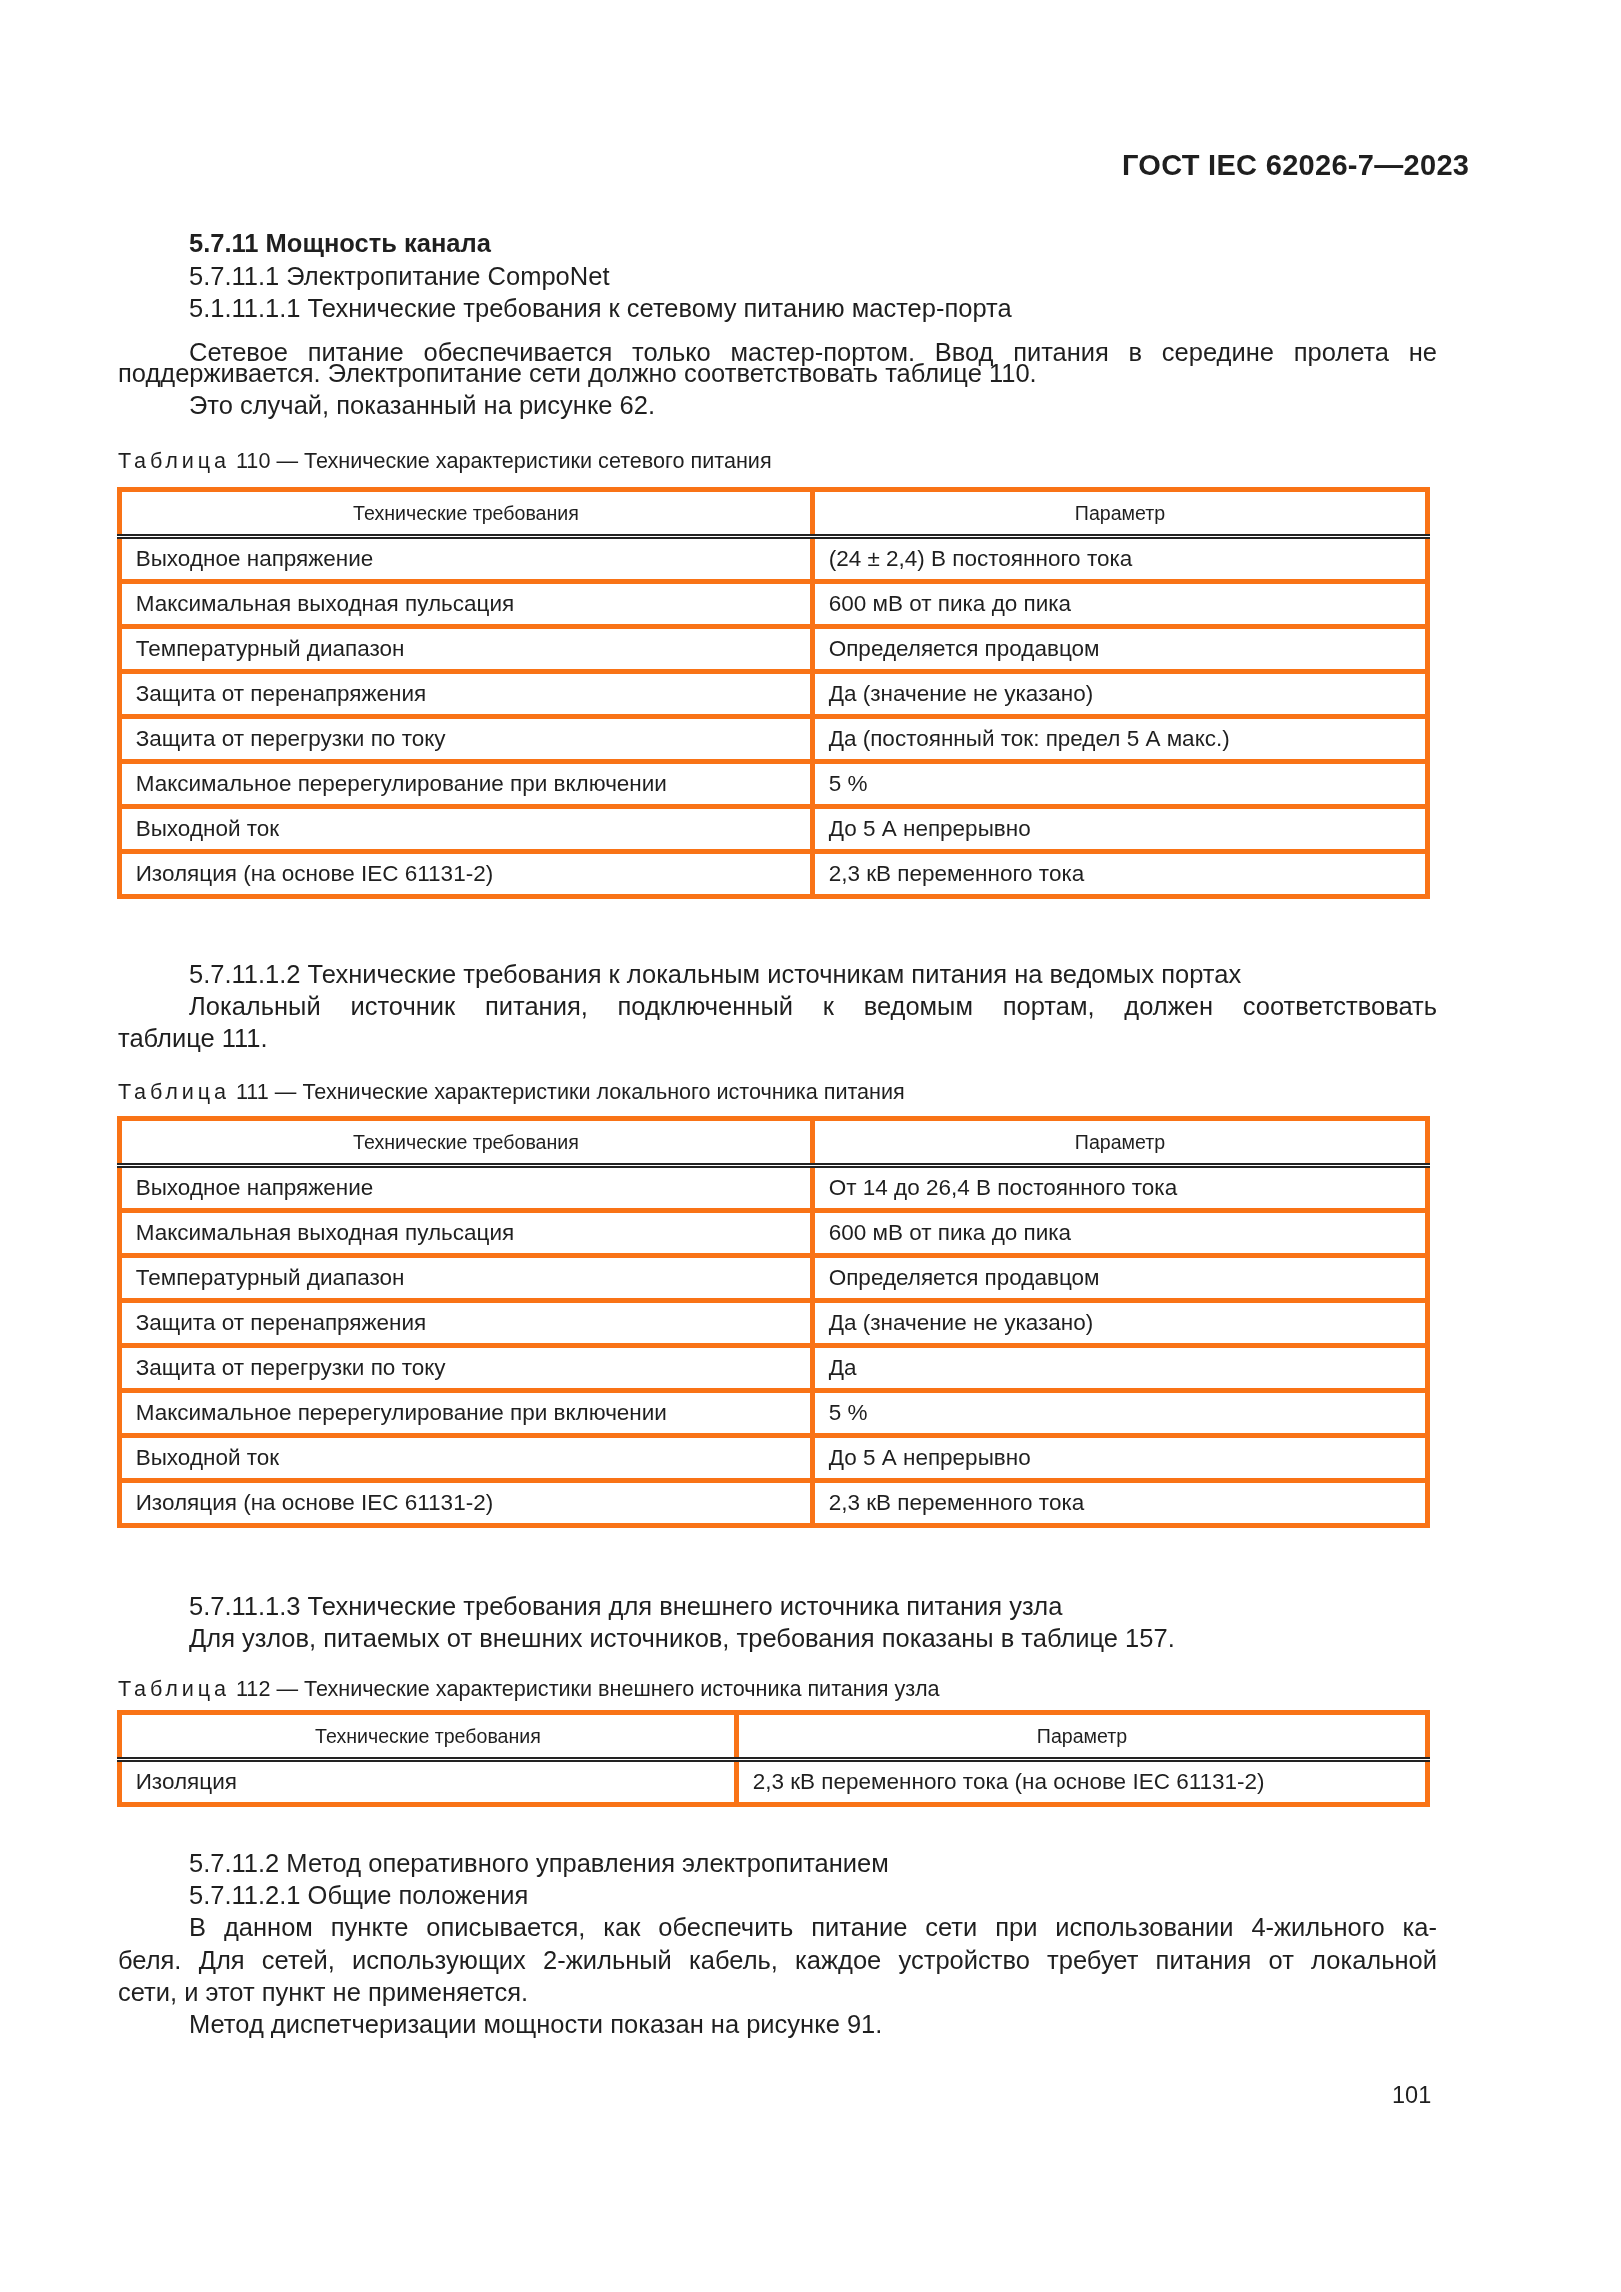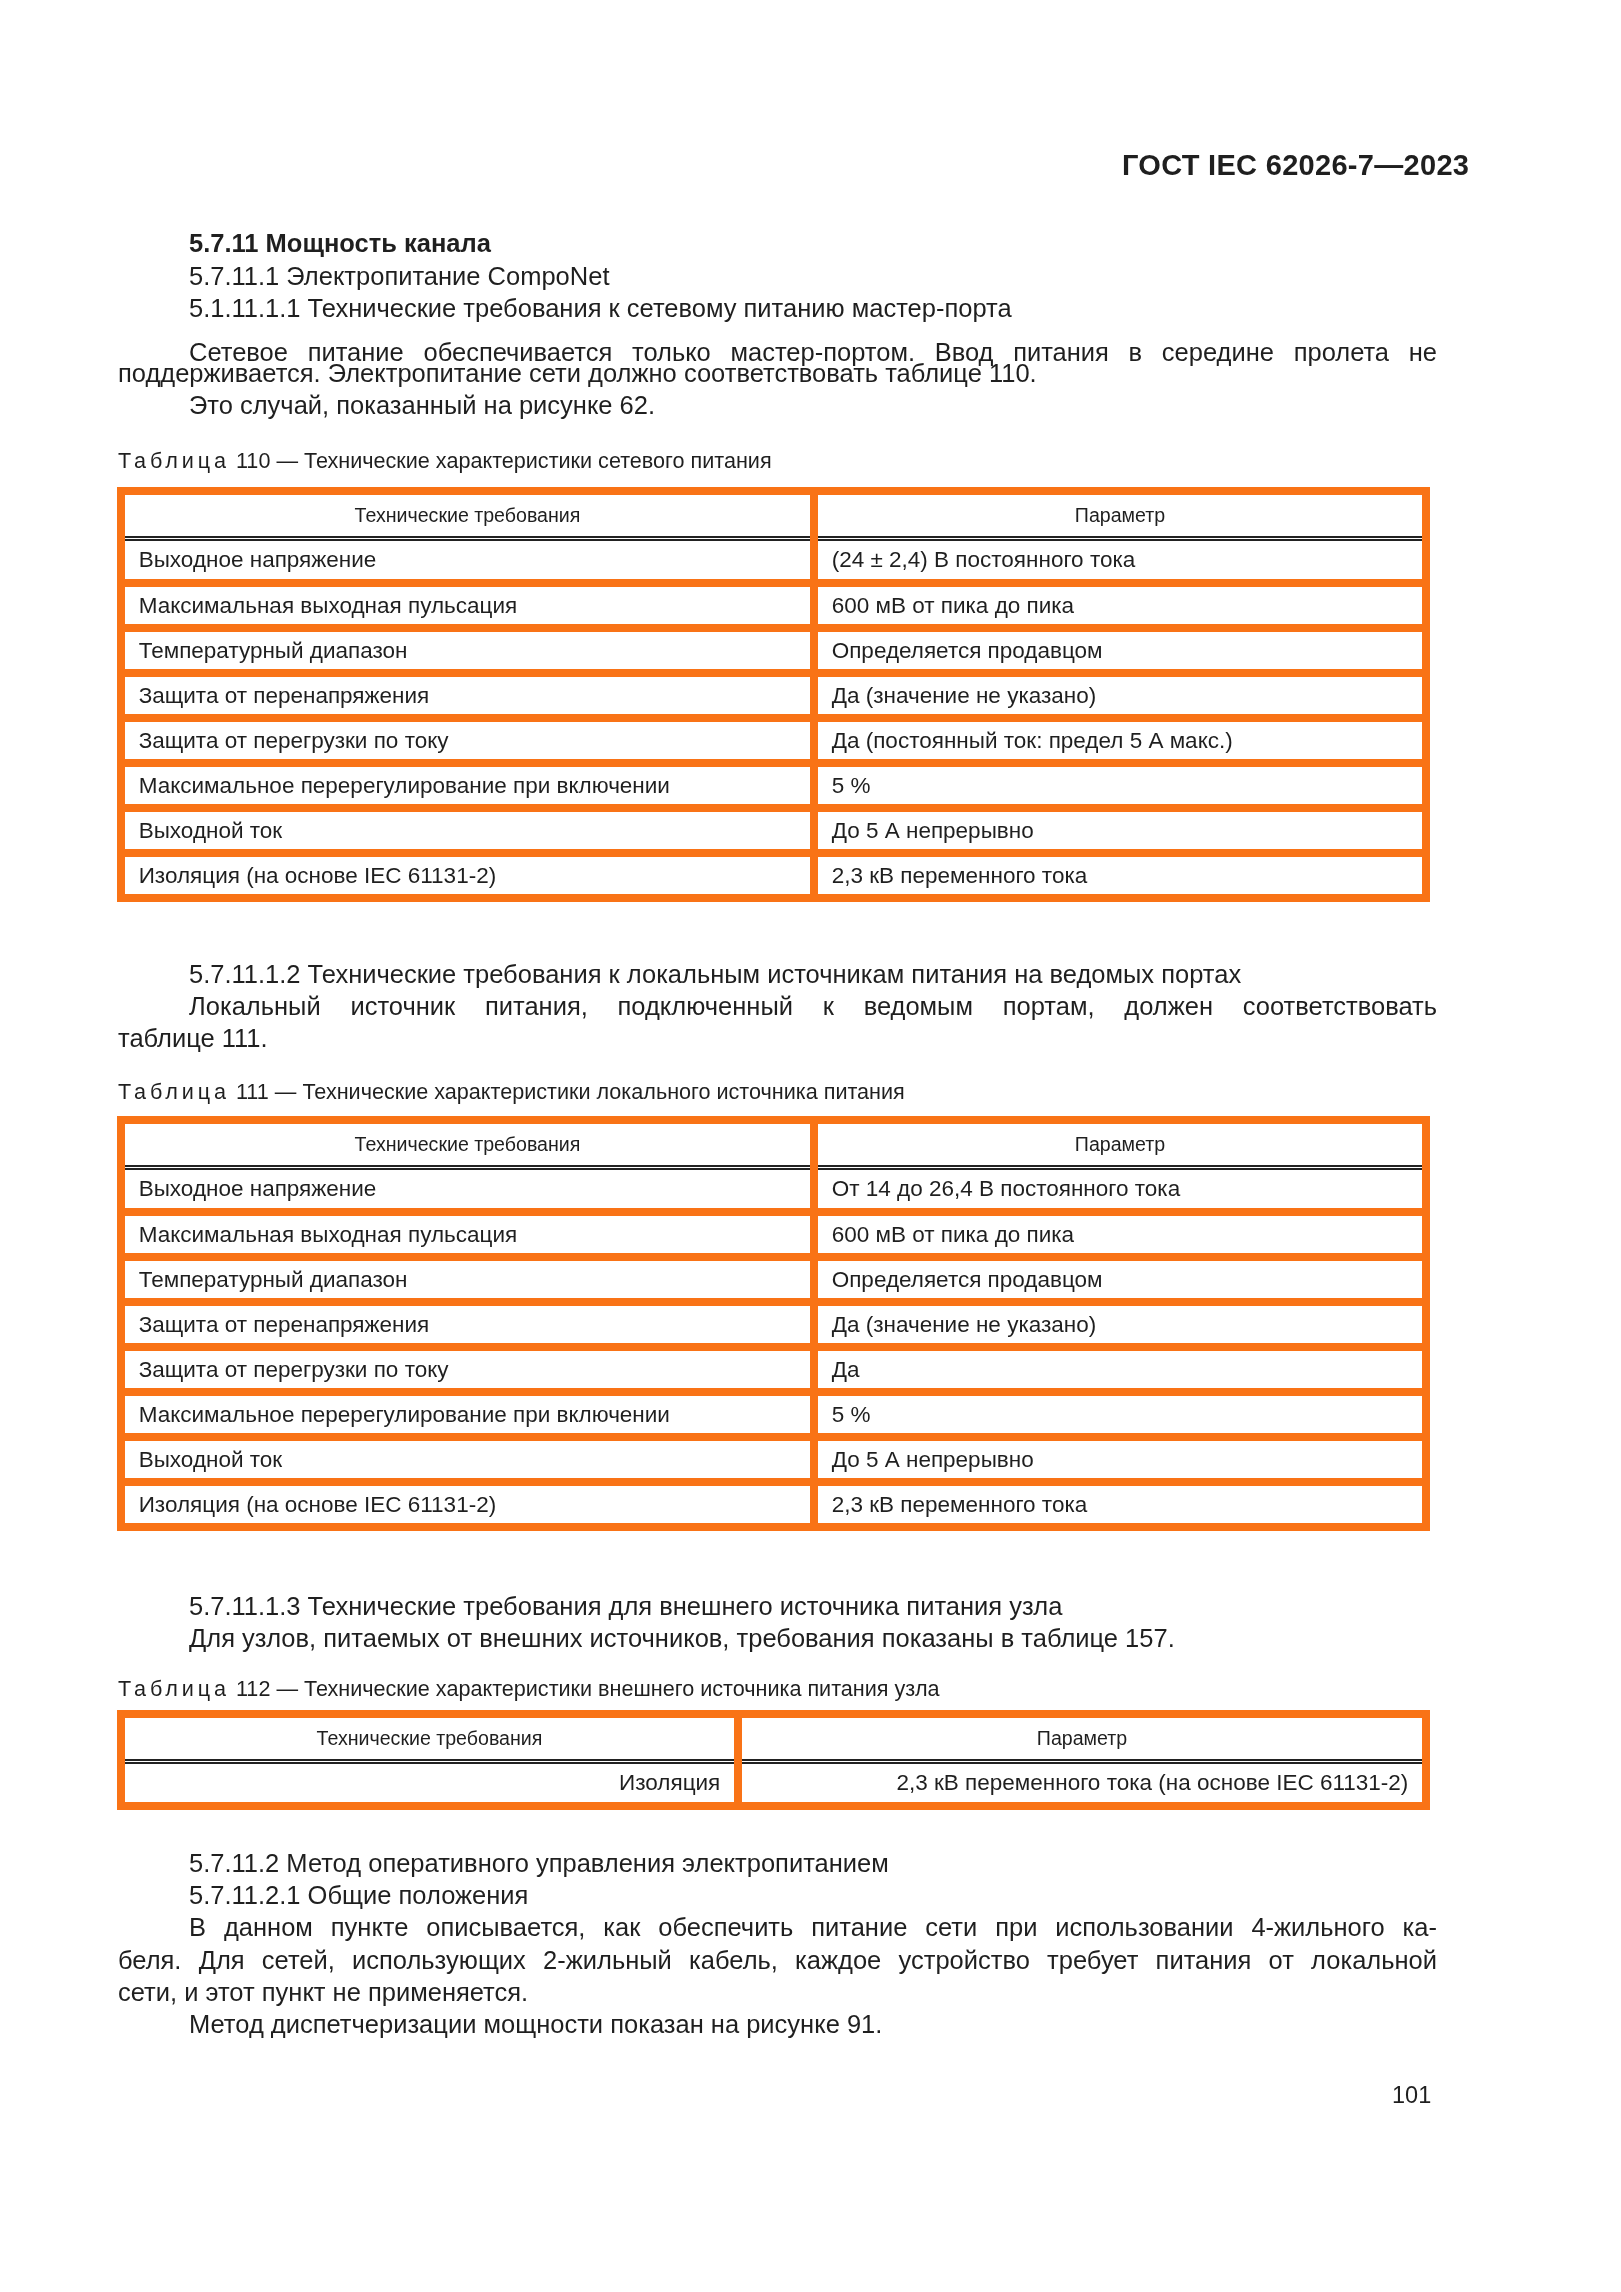--- a/index.html
+++ b/index.html
@@ -13,27 +13,27 @@
   .ind { padding-left: 71px; box-sizing: border-box; }
   .bold { font-weight: bold; }
   .justify { white-space: normal; text-align: justify; text-align-last: justify; }
   .caption { font-size: 21.6px; left: 118px; top: 0; text-align: center; }
   .caption .sp { letter-spacing: 3.9px; }
   table.spec {
     position: absolute; left: 117px; width: 1313px; border-collapse: collapse;
     font-size: 22.5px; table-layout: fixed;
   }
   table.spec td {
-    border: 8px solid #f97316; height: 45px; padding: 0 13.7px; vertical-align: middle;
+    border: 5px solid #f97316; height: 45px; padding: 0 13.7px; vertical-align: middle;
     box-sizing: border-box;
   }
   table.spec tr.th td { font-size: 19.6px; text-align: center; border-bottom: 5.9px double #222; height: 47px; }
   table.spec { border: 2.9px solid #222; }
   table.spec tr.row td { border-top: 2.9px solid #222; }
-  .center td { text-align: right; }
+  .center td { text-align: left; }
   .pnum { left: 1392px; top: 2082px; font-size: 23.5px; }
 </style>
 </head>
 <body>
 
 <div class="abs hdr">ГОСТ IEC 62026-7—2023</div>
 
 <div class="abs line ind bold" style="top:227px">5.7.11 Мощность канала</div>
 <div class="abs line ind" style="top:260px">5.7.11.1 Электропитание CompoNet</div>
 <div class="abs line ind" style="top:292px">5.1.11.1.1 Технические требования к сетевому питанию мастер-порта</div>

